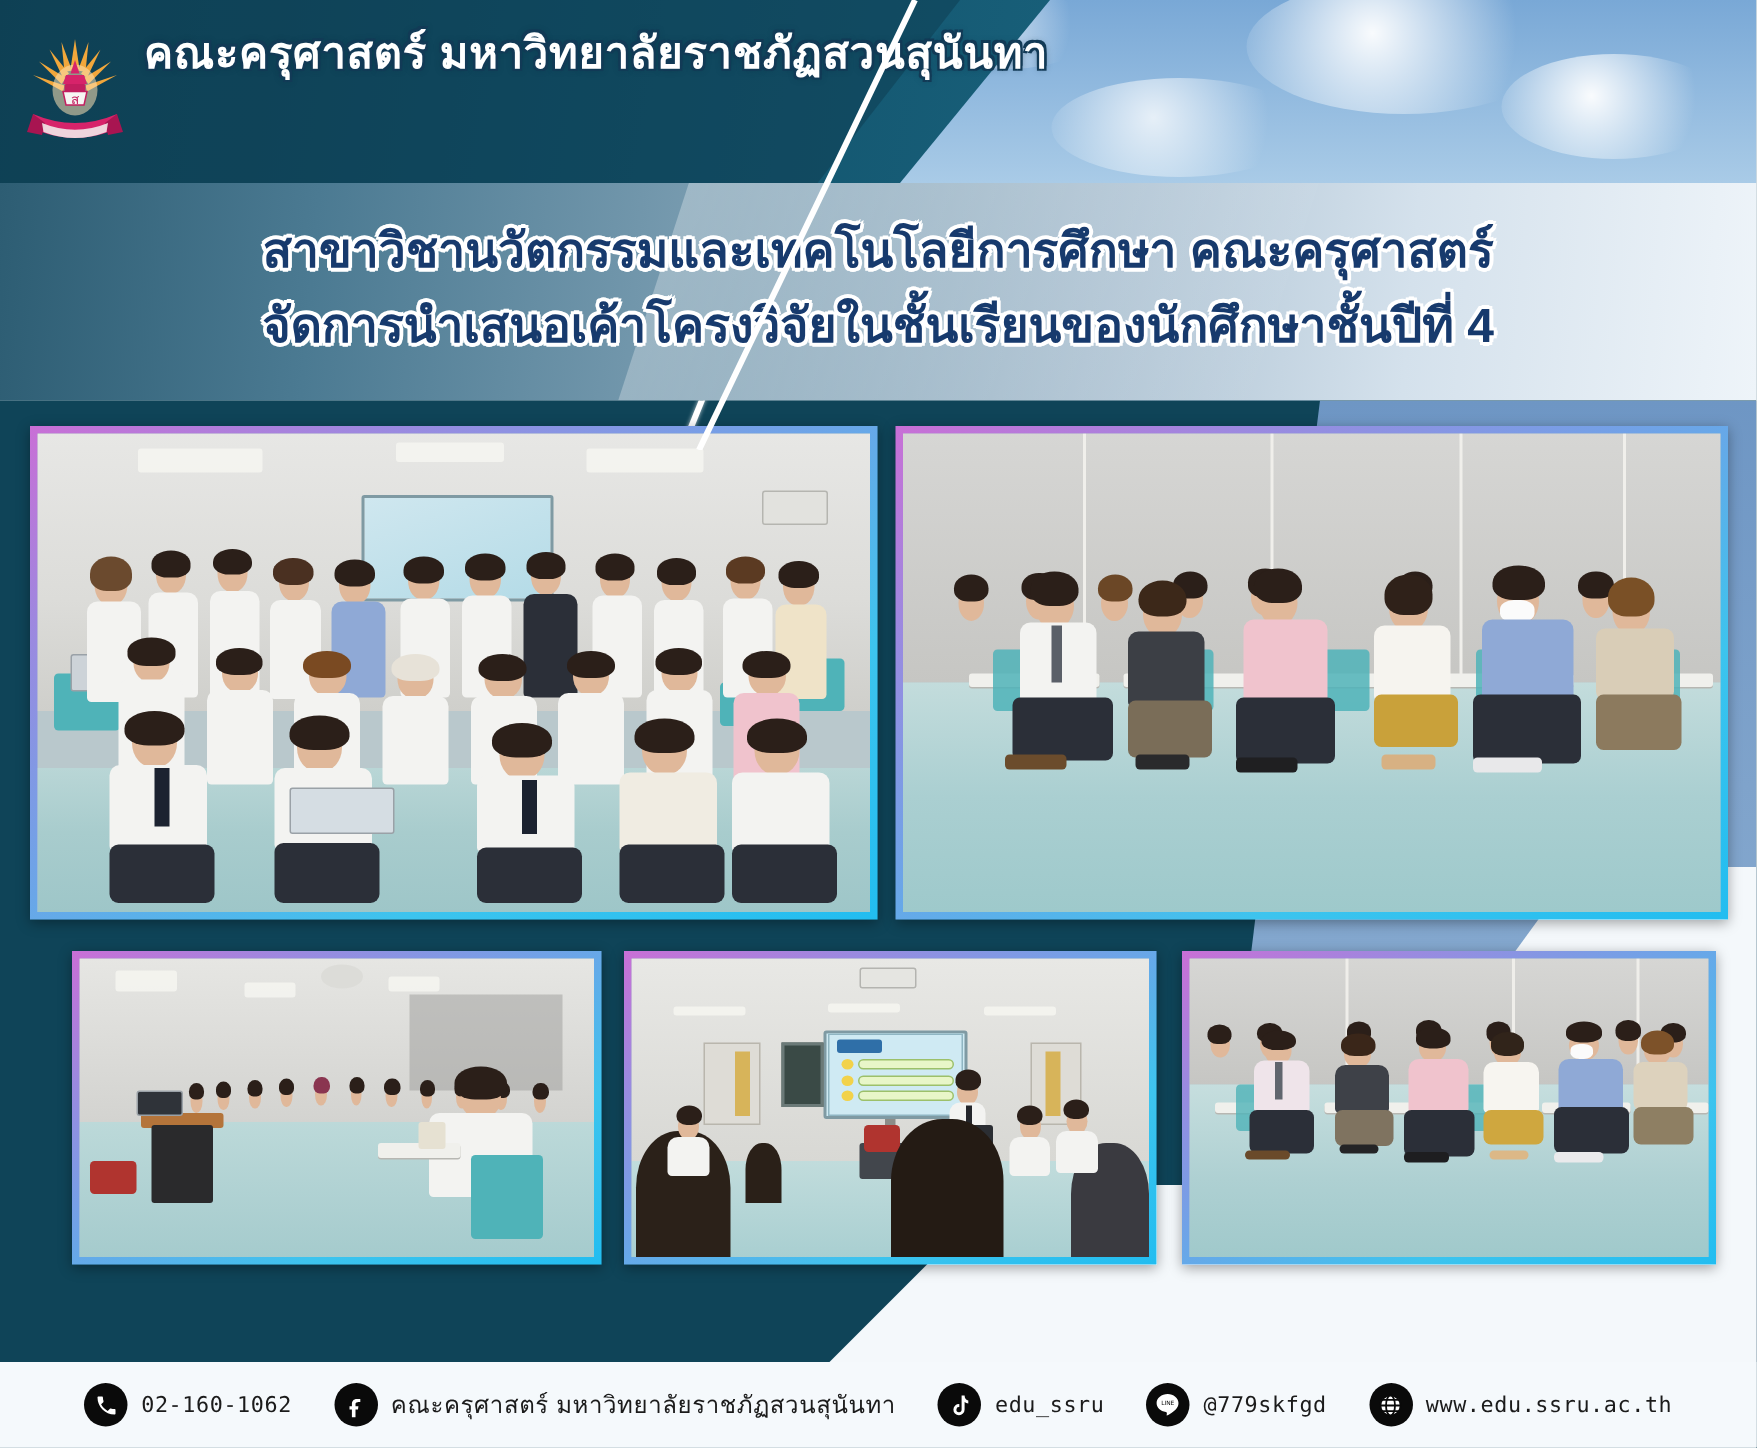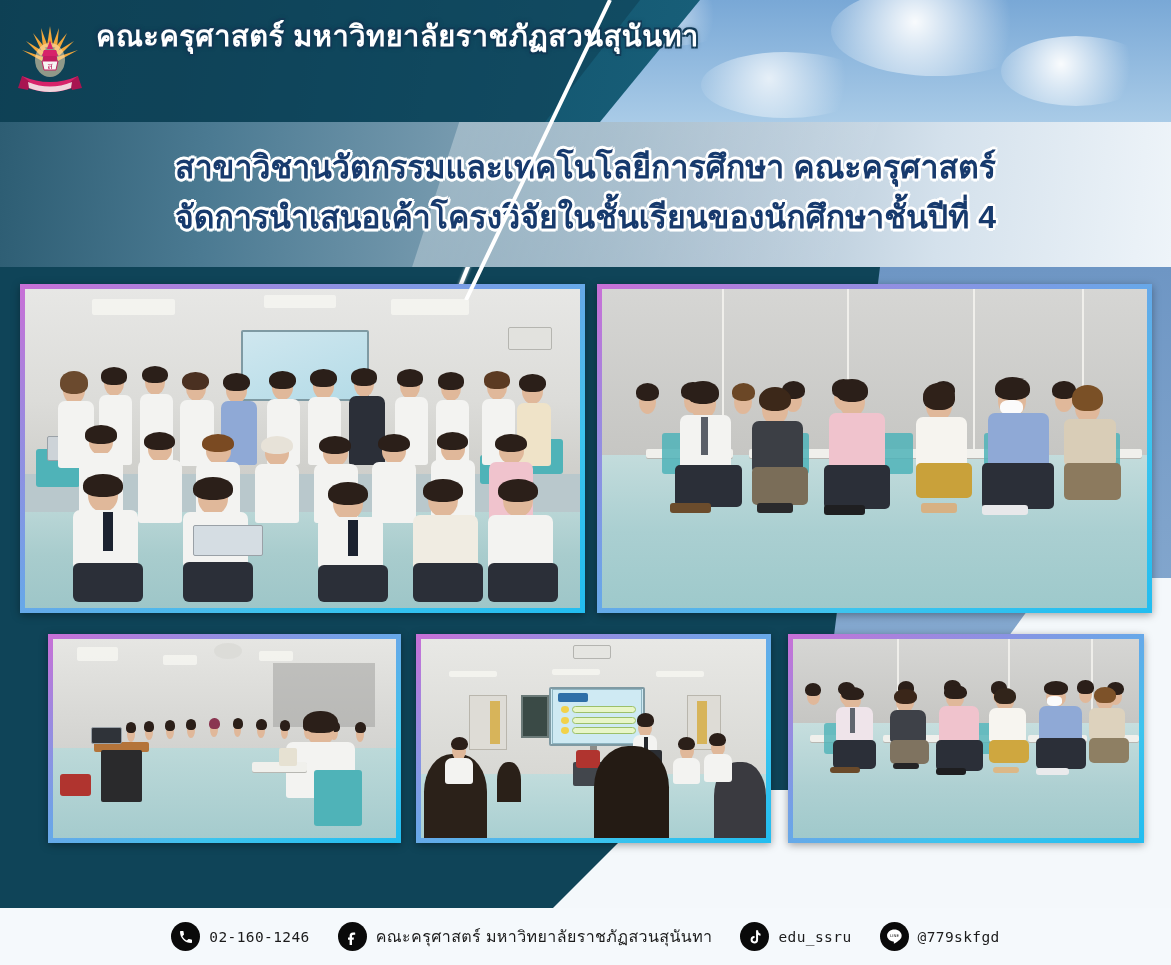--- a/index.html
+++ b/index.html
@@ -679,21 +679,21 @@
   </div>
 
   <div class="footer">
 
     <div class="contact">
       <span class="cicon">
         <svg width="16" height="16" viewBox="0 0 24 24" fill="#fff">
           <path d="M6.6 10.8c1.4 2.8 3.8 5.2 6.6 6.6l2.2-2.2c.3-.3.7-.4 1-.2 1.2.4 2.4.6 3.6.6.6 0 1 .4 1 1V20c0 .6-.4 1-1 1C10.6 21 3 13.4 3 4c0-.6.4-1 1-1h3.4c.6 0 1 .4 1 1 0 1.3.2 2.5.6 3.6.1.4 0 .8-.2 1.1l-2.2 2.1z"></path>
         </svg>
       </span>
-      <span class="ctext mono">02-160-1246</span>
+      <span class="ctext mono">02-160-1062</span>
     </div>
 
     <div class="contact">
       <span class="cicon">
         <svg width="16" height="16" viewBox="0 0 24 24" fill="#fff">
           <path d="M14.5 8.5h2.3V5.6c-.4-.05-1.8-.18-3.4-.18-3.4 0-5 2.1-5 5.1v2.2H6v3.3h2.4V24h3.6v-8h2.5l.4-3.3h-2.9v-1.9c0-1 .3-1.7 1.5-1.7z"></path>
         </svg>
       </span>
       <span class="ctext th">คณะครุศาสตร์ มหาวิทยาลัยราชภัฏสวนสุนันทา</span>
     </div>
@@ -710,16 +710,29 @@
     <div class="contact">
       <span class="cicon">
         <svg width="19" height="19" viewBox="0 0 24 24">
           <path d="M12 3C6.8 3 2.6 6.4 2.6 10.6c0 3.8 3.3 7 7.8 7.6.3.06.7.2.8.5.1.25.06.64.03.89l-.13.78c-.04.23-.18.9.79.49s5.27-3.1 7.19-5.31c1.33-1.45 1.96-2.93 1.96-4.95C20.99 6.4 16.8 3 12 3z" fill="#fff"></path>
           <text x="12" y="12.6" font-size="5" text-anchor="middle" fill="#0a0a0a" font-family="DejaVu Sans">LINE</text>
         </svg>
       </span>
       <span class="ctext mono">@779skfgd</span>
     </div>
 
+    <div class="contact">
+      <span class="cicon">
+        <svg width="18" height="18" viewBox="0 0 24 24" fill="none" stroke="#fff" stroke-width="1.6">
+          <circle cx="12" cy="12" r="9" fill="#fff" stroke="none"></circle>
+          <circle cx="12" cy="12" r="9" stroke="#0a0a0a"></circle>
+          <ellipse cx="12" cy="12" rx="4" ry="9" stroke="#0a0a0a"></ellipse>
+          <line x1="3" y1="12" x2="21" y2="12" stroke="#0a0a0a"></line>
+          <line x1="4.5" y1="7" x2="19.5" y2="7" stroke="#0a0a0a"></line>
+          <line x1="4.5" y1="17" x2="19.5" y2="17" stroke="#0a0a0a"></line>
+        </svg>
+      </span>
+      <span class="ctext mono">www.edu.ssru.ac.th</span>
+    </div>
 
   </div>
 
 </div>
 
 </body></html>

